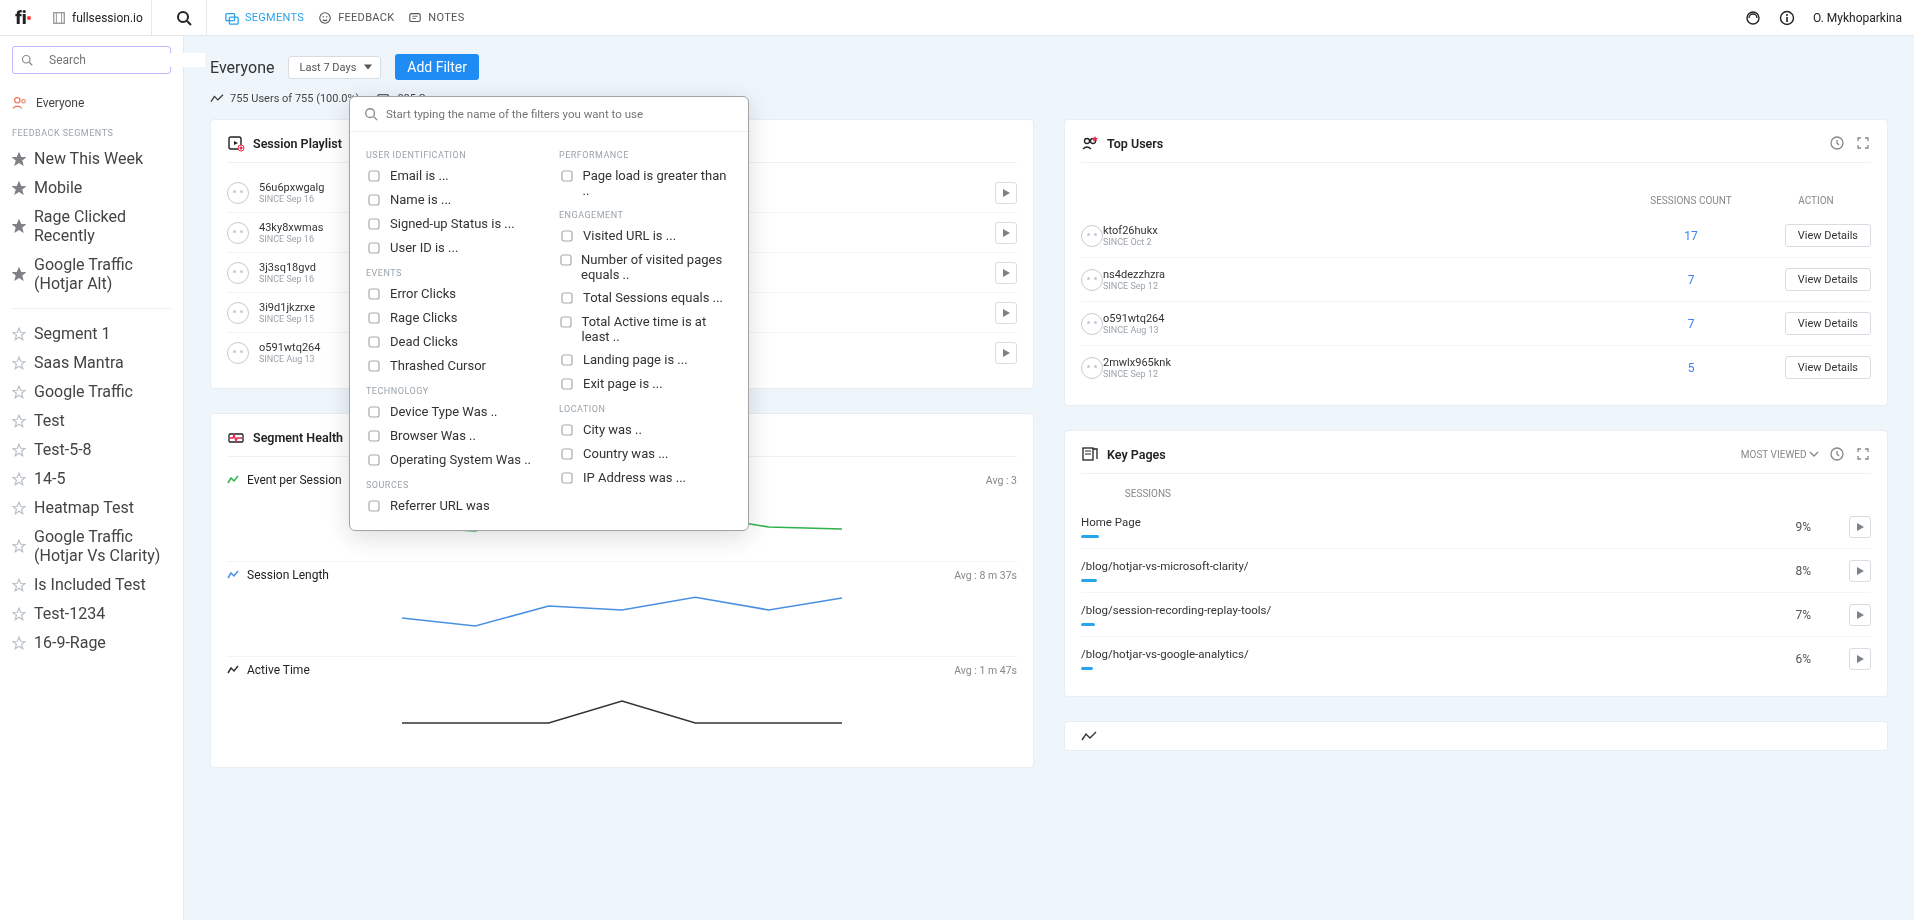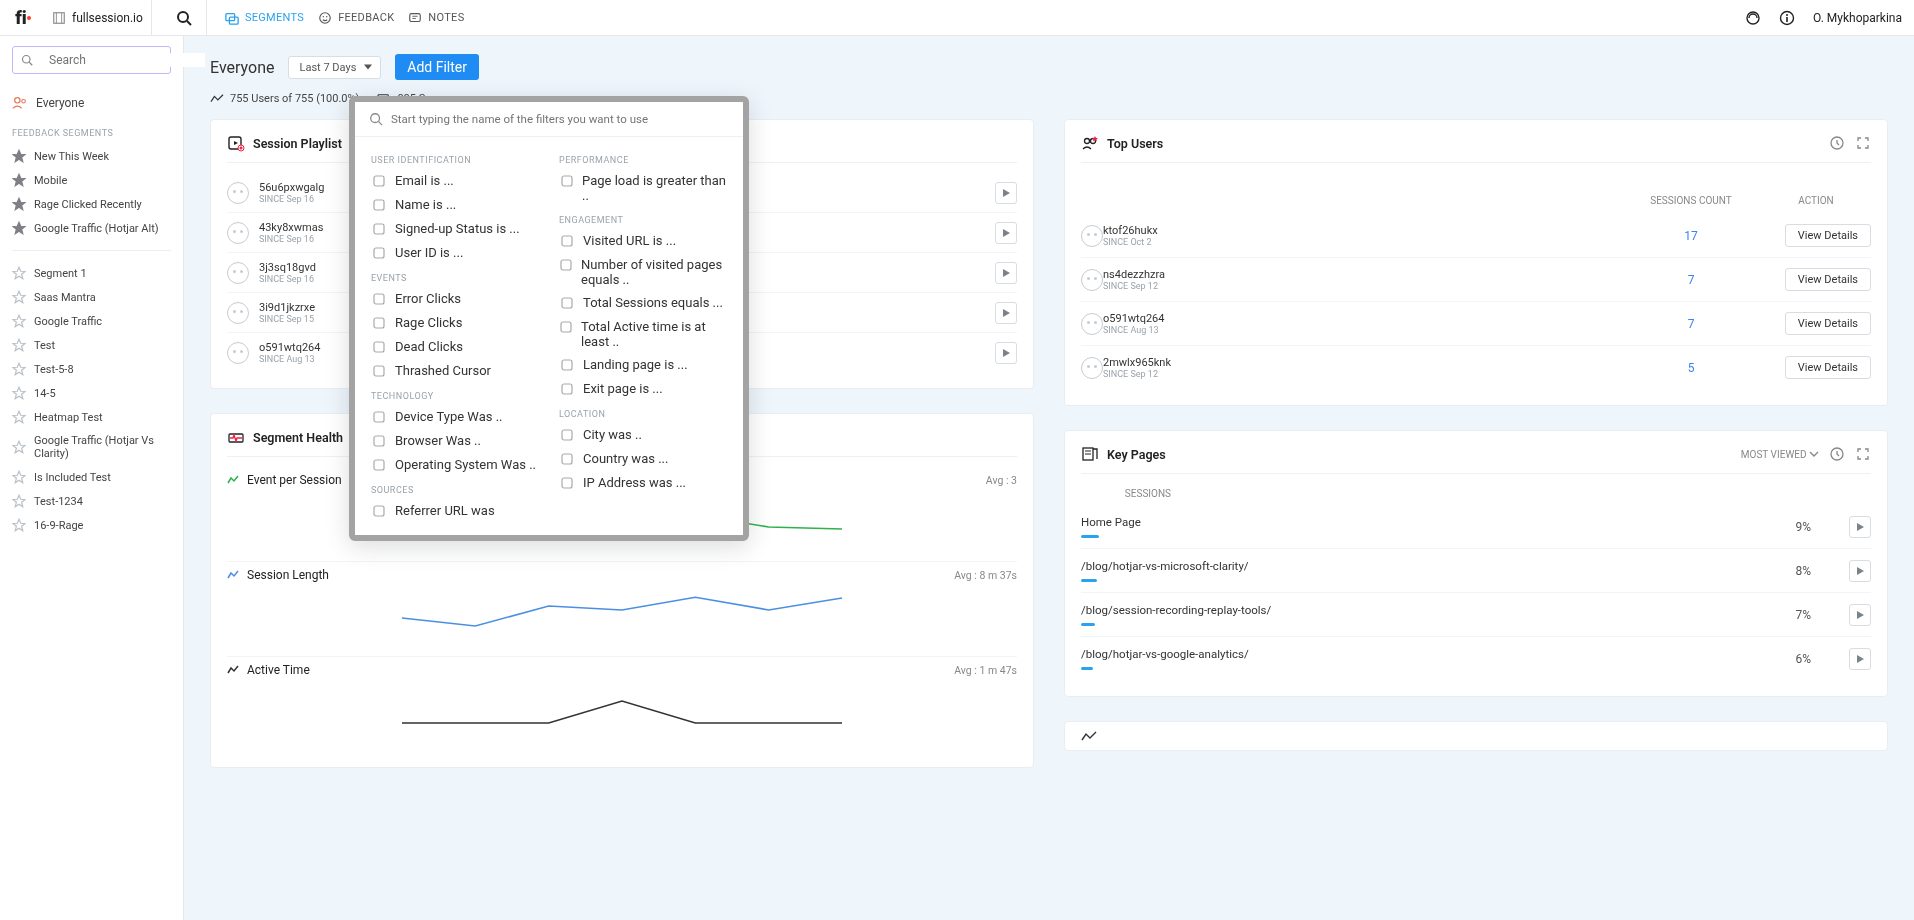--- a/index.html
+++ b/index.html
@@ -18,21 +18,21 @@
 .topbar .right { display:flex; align-items:center; gap:18px; }
 .icon { display:inline-flex; align-items:center; justify-content:center; }
 
 
 .layout { display:flex; }
 .sidebar { width:184px; background:#fff; border-right:1px solid #e5e8eb; padding:10px 12px 20px; min-height:calc(100vh - 36px); }
 .sidebar .search-box { display:flex; align-items:center; gap:16px; border:1px solid #c4b5fd; border-radius:3px; padding:4px 8px; height:28px; }
 .sidebar .search-box input { border:none; outline:none; flex:1; font-size:12px; }
 .sidebar .everyone-row { display:flex; align-items:center; gap:8px; margin:22px 0 18px; color:#444; }
 .sidebar .sec-label { font-size:9px; letter-spacing:.5px; color:#9aa3ab; margin:8px 0 6px; }
-.sidebar .seg-item { display:flex; align-items:center; gap:8px; padding:5px 0; color:#444; cursor:pointer; font-size:11px; }
+.sidebar .seg-item { display:flex; align-items:center; gap:8px; padding:5px 0; color:#444; cursor:pointer; font-size:16px; }
 .sidebar hr { border:none; border-top:1px solid #eceff2; margin:10px 0; }
 
 .main { flex:1; padding:18px 26px 40px; position:relative; }
 
 
 .header-row { display:flex; align-items:center; gap:14px; margin-bottom:12px; }
 .header-row .title { font-size:16px; color:#333; }
 .range-select { background:#fff; border:1px solid #d7dde2; border-radius:3px; padding:4px 24px 4px 10px; font-size:11px; color:#555; position:relative; }
 .range-select:after { content:""; position:absolute; right:8px; top:50%; transform:translateY(-50%); border-left:4px solid transparent; border-right:4px solid transparent; border-top:5px solid #555; }
 .add-filter-btn { background:#1e8cf2; color:#fff; border:none; border-radius:3px; padding:5px 12px; font-size:14px; cursor:pointer; }
@@ -83,21 +83,21 @@
 .kp-bar { height:3px; background:#2aa3ef; margin-top:6px; border-radius:2px; }
 
 
 .sh-block { padding:6px 0 16px; border-bottom:1px solid #f2f4f7; }
 .sh-block:last-child { border-bottom:none; }
 .sh-block .sh-top { display:flex; align-items:center; gap:8px; }
 .sh-block .sh-top .avg { margin-left:auto; color:#888; font-size:10.5px; }
 .sparkline { width:100%; height:52px; display:block; margin-top:6px; }
 
 
-.filter-pop { position:absolute; top:60px; left:165px; width:400px; background:#fff; border:6px solid #a3a3a3; border-radius:6px; box-shadow:0 6px 24px rgba(20,30,40,.15); z-index:50; padding-bottom:8px; }
+.filter-pop { position:absolute; top:60px; left:165px; width:400px; background:#fff; border:1px solid #a3a3a3; border-radius:6px; box-shadow:0 6px 24px rgba(20,30,40,.15); z-index:50; padding-bottom:8px; }
 .filter-pop .fp-search { display:flex; align-items:center; gap:8px; padding:10px 14px; border-bottom:1px solid #eef1f4; }
 .filter-pop .fp-search input { border:none; outline:none; flex:1; font-size:11.5px; color:#555; }
 .filter-pop .fp-body { display:flex; padding:10px 6px 4px; }
 .filter-pop .fp-col { flex:1; padding:0 10px; }
 .filter-pop .fp-cat { font-size:9px; letter-spacing:.5px; color:#9aa3ab; margin:8px 0 4px; }
 .filter-pop .fp-item { display:flex; align-items:flex-start; gap:8px; padding:4px 0; font-size:13px; color:#333; cursor:pointer; }
 .filter-pop .fp-item .ficon { width:16px; height:16px; color:#888; display:inline-flex; align-items:center; justify-content:center; }
 
 
 svg { display:block; }

